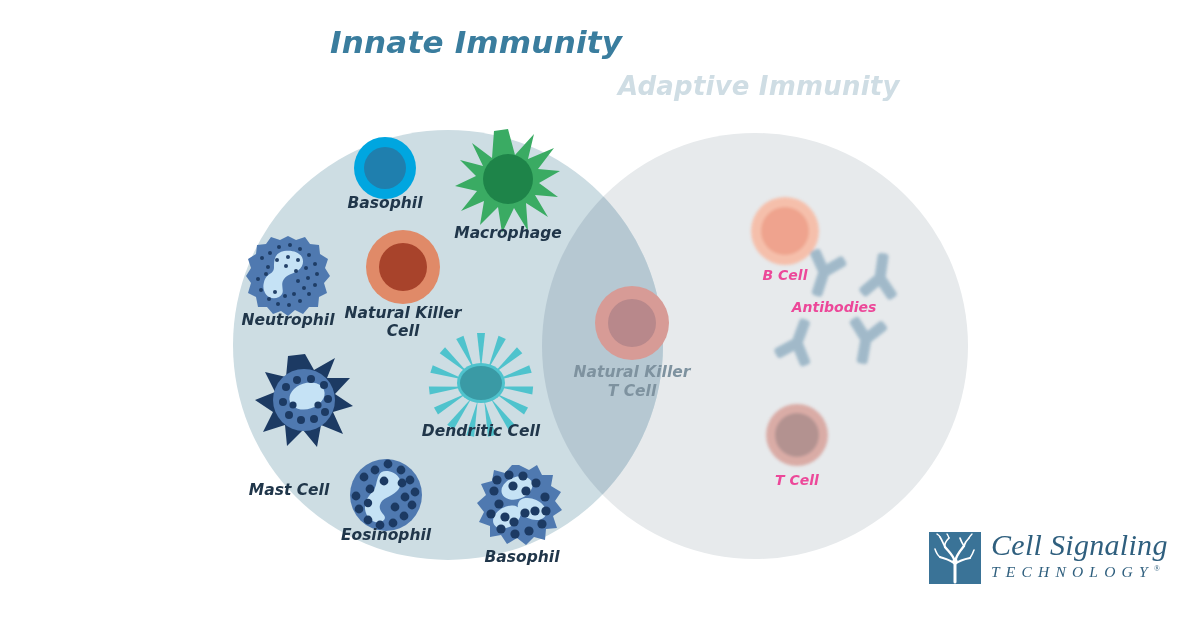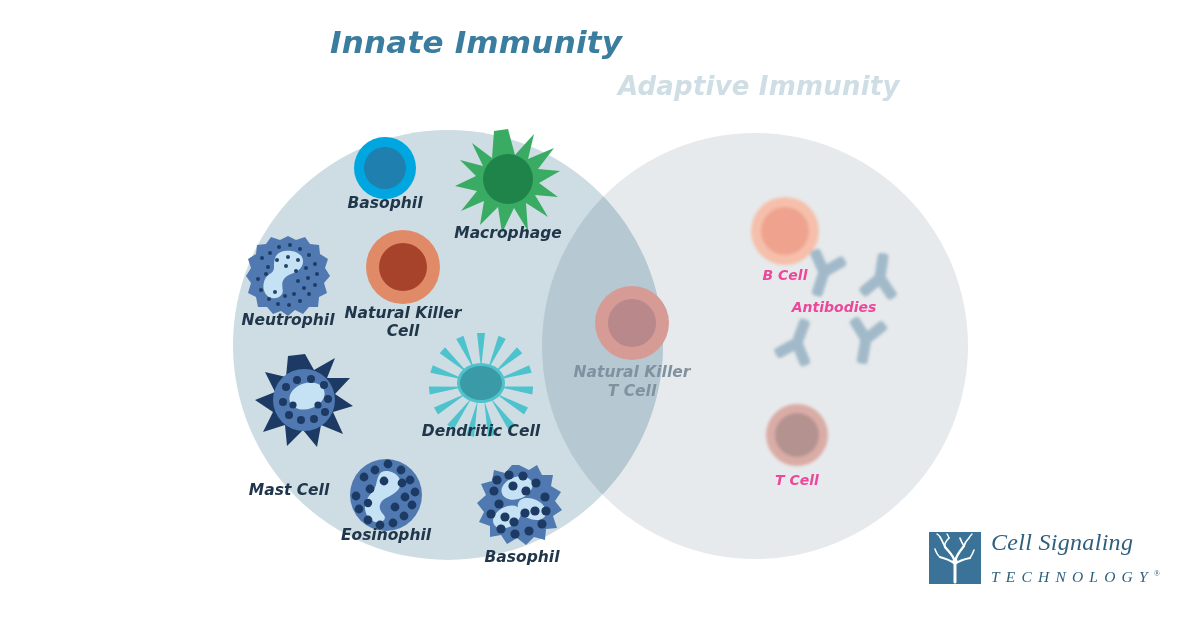--- a/index.html
+++ b/index.html
@@ -16,22 +16,22 @@
   .title{position:absolute;font-weight:bold;letter-spacing:.2px;}
   #innate-title{left:330px;top:24px;font-size:31px;color:#3a7d9e;}
   #adaptive-title{left:618px;top:71px;font-size:26px;color:#cfdde4;}
   .cell-label-innate{font-size:15.5px;color:#20364a;}
   .cell-label-faded{font-size:14px;color:#ec4899;font-weight:bold;}
   .cell-label-overlap{font-size:15.5px;color:#7e929f;}
   
   #logo{position:absolute;left:929px;top:532px;width:252px;height:62px;}
   #logo-mark{position:absolute;left:0;top:0;width:52px;height:52px;background:#3a7397;}
   #logo-wordmark{position:absolute;left:62px;top:-2px;}
-  #logo-name{font-family:"Liberation Serif", serif;font-size:24px;color:#2f5f7e;line-height:1;letter-spacing:.3px;}
-  #logo-sub{font-family:"Liberation Serif", serif;font-size:15.5px;color:#2f5f7e;letter-spacing:6.2px;margin-top:14px;position:relative;}
+  #logo-name{font-family:"Liberation Serif", serif;font-size:30px;color:#2f5f7e;line-height:1;letter-spacing:.3px;}
+  #logo-sub{font-family:"Liberation Serif", serif;font-size:15.5px;color:#2f5f7e;letter-spacing:6.2px;margin-top:3px;position:relative;}
   #logo-reg{font-size:8px;vertical-align:super;letter-spacing:0;}
 </style>
 </head>
 <body>
 
 <div id="stage">
 
   <svg width="1200" height="628" viewBox="0 0 1200 628" style="position:absolute;left:0;top:0;">
 
     <defs>

